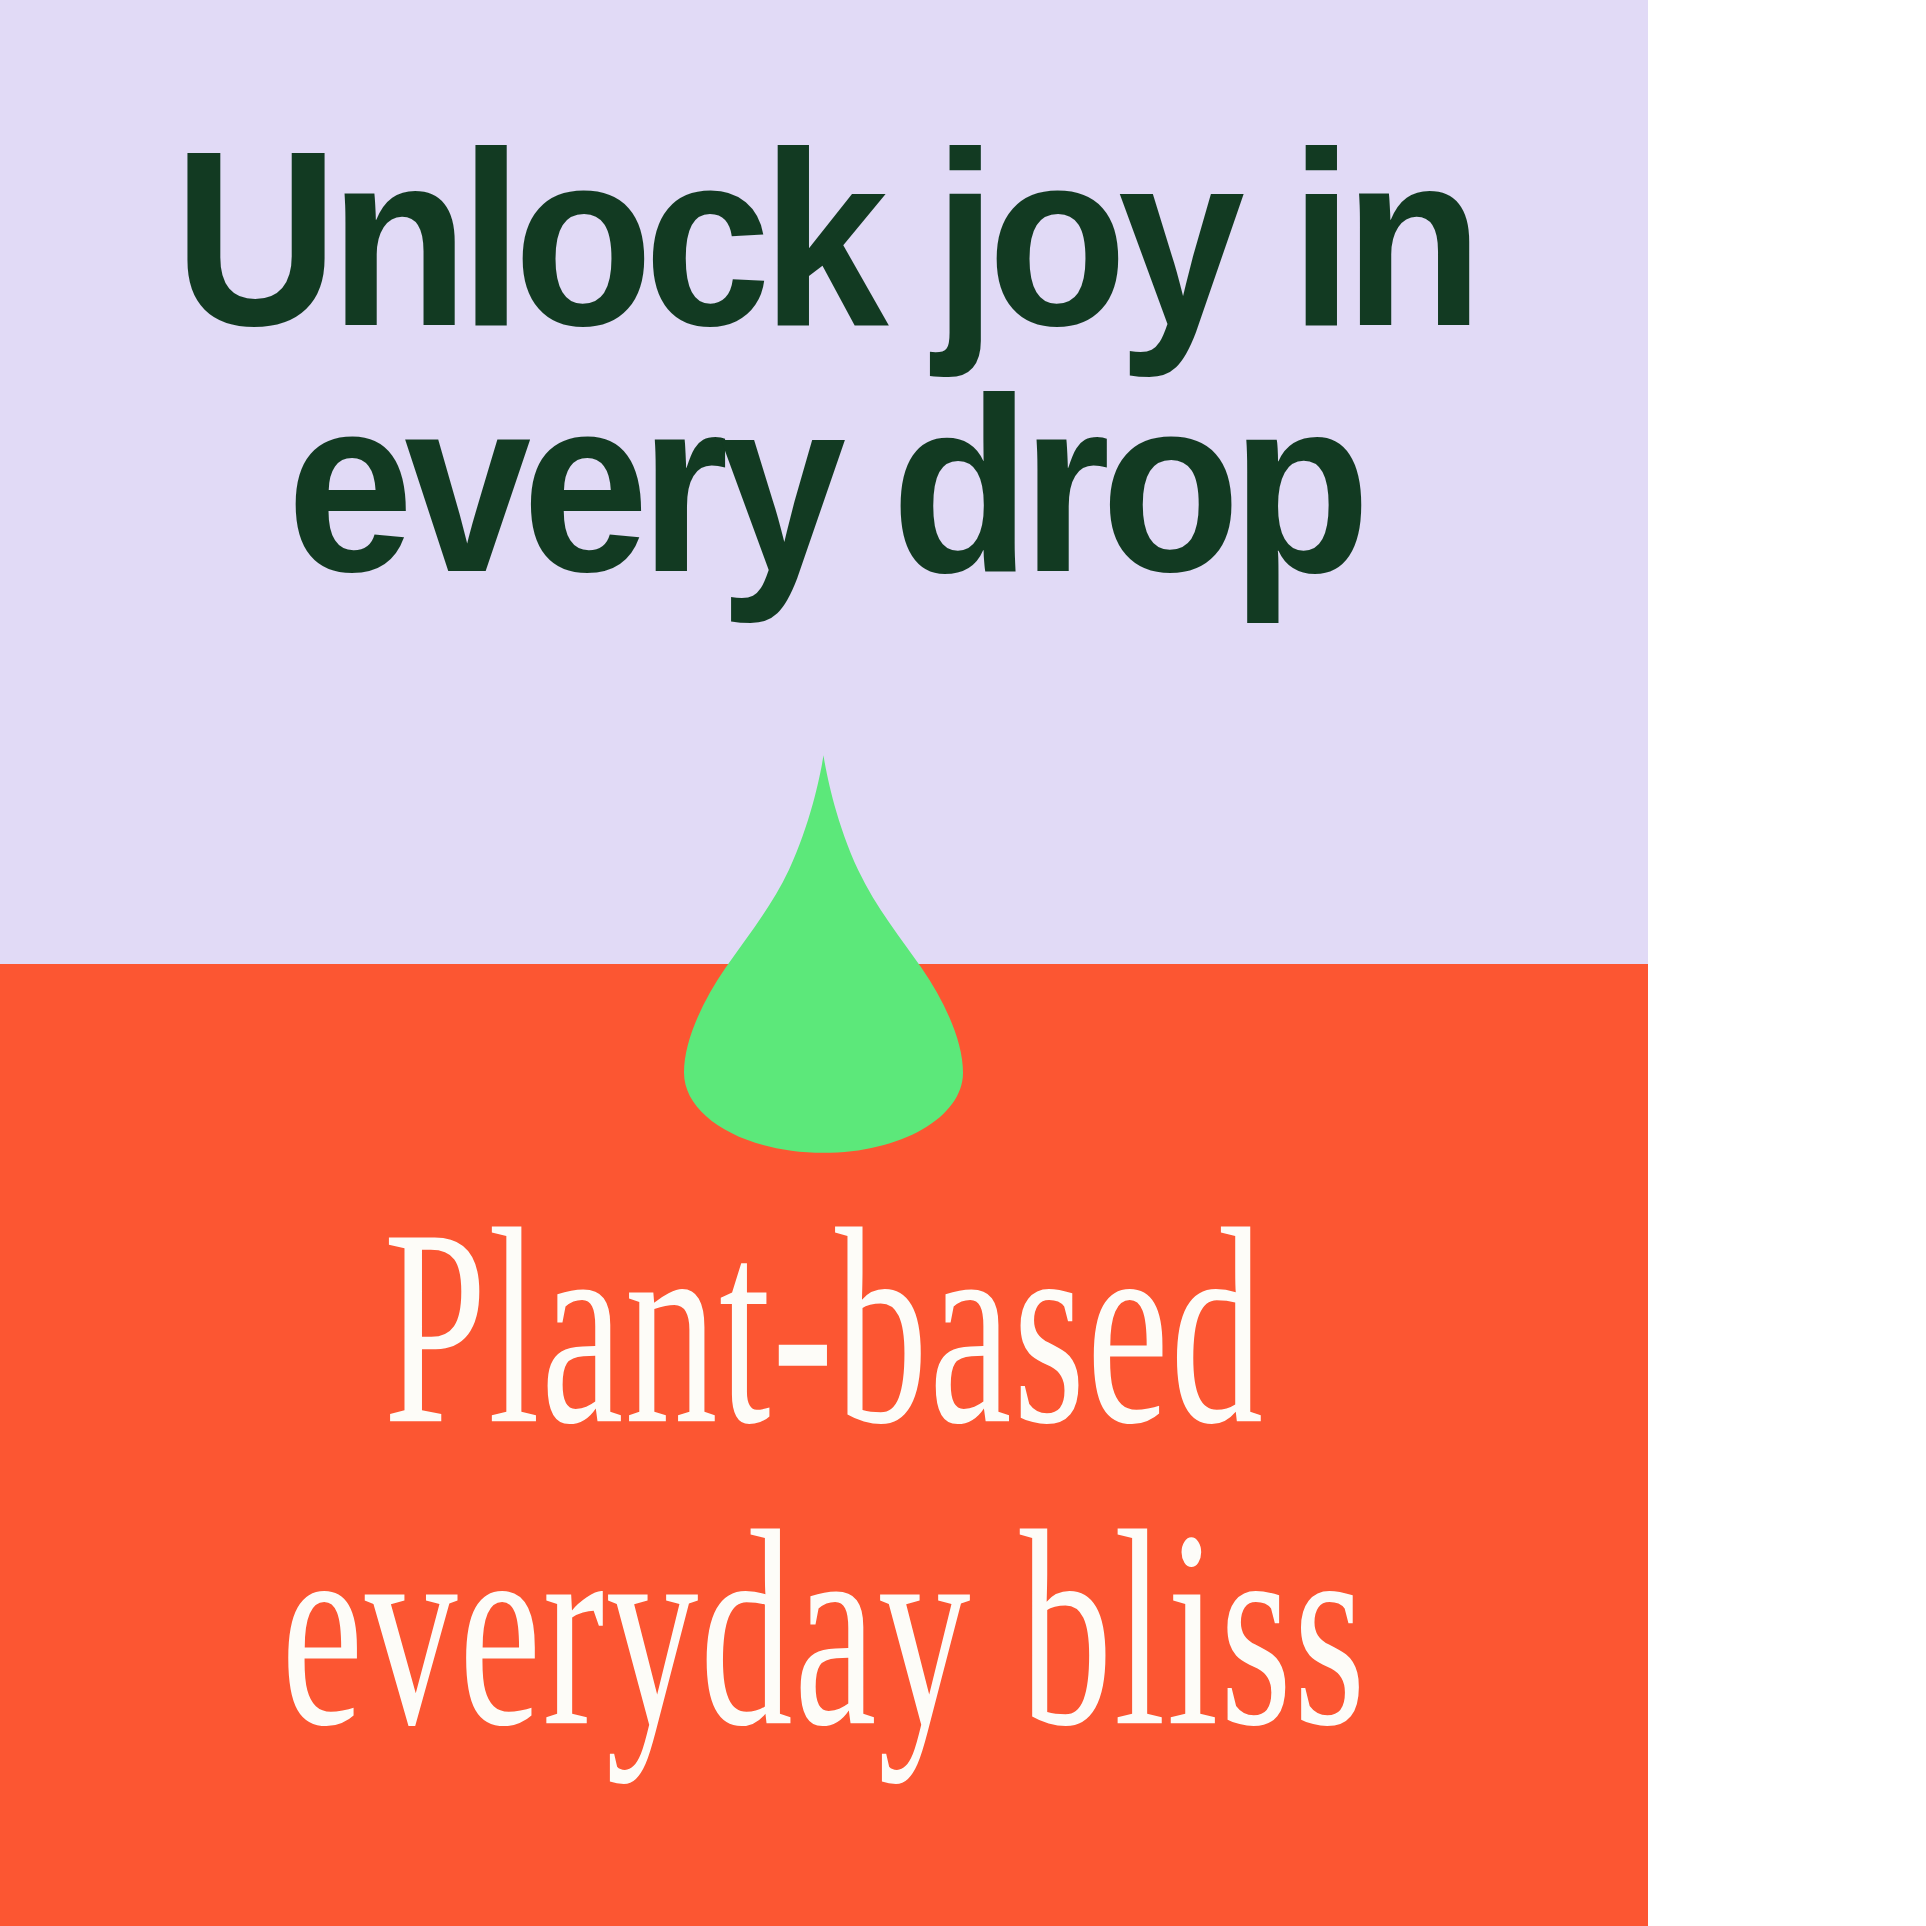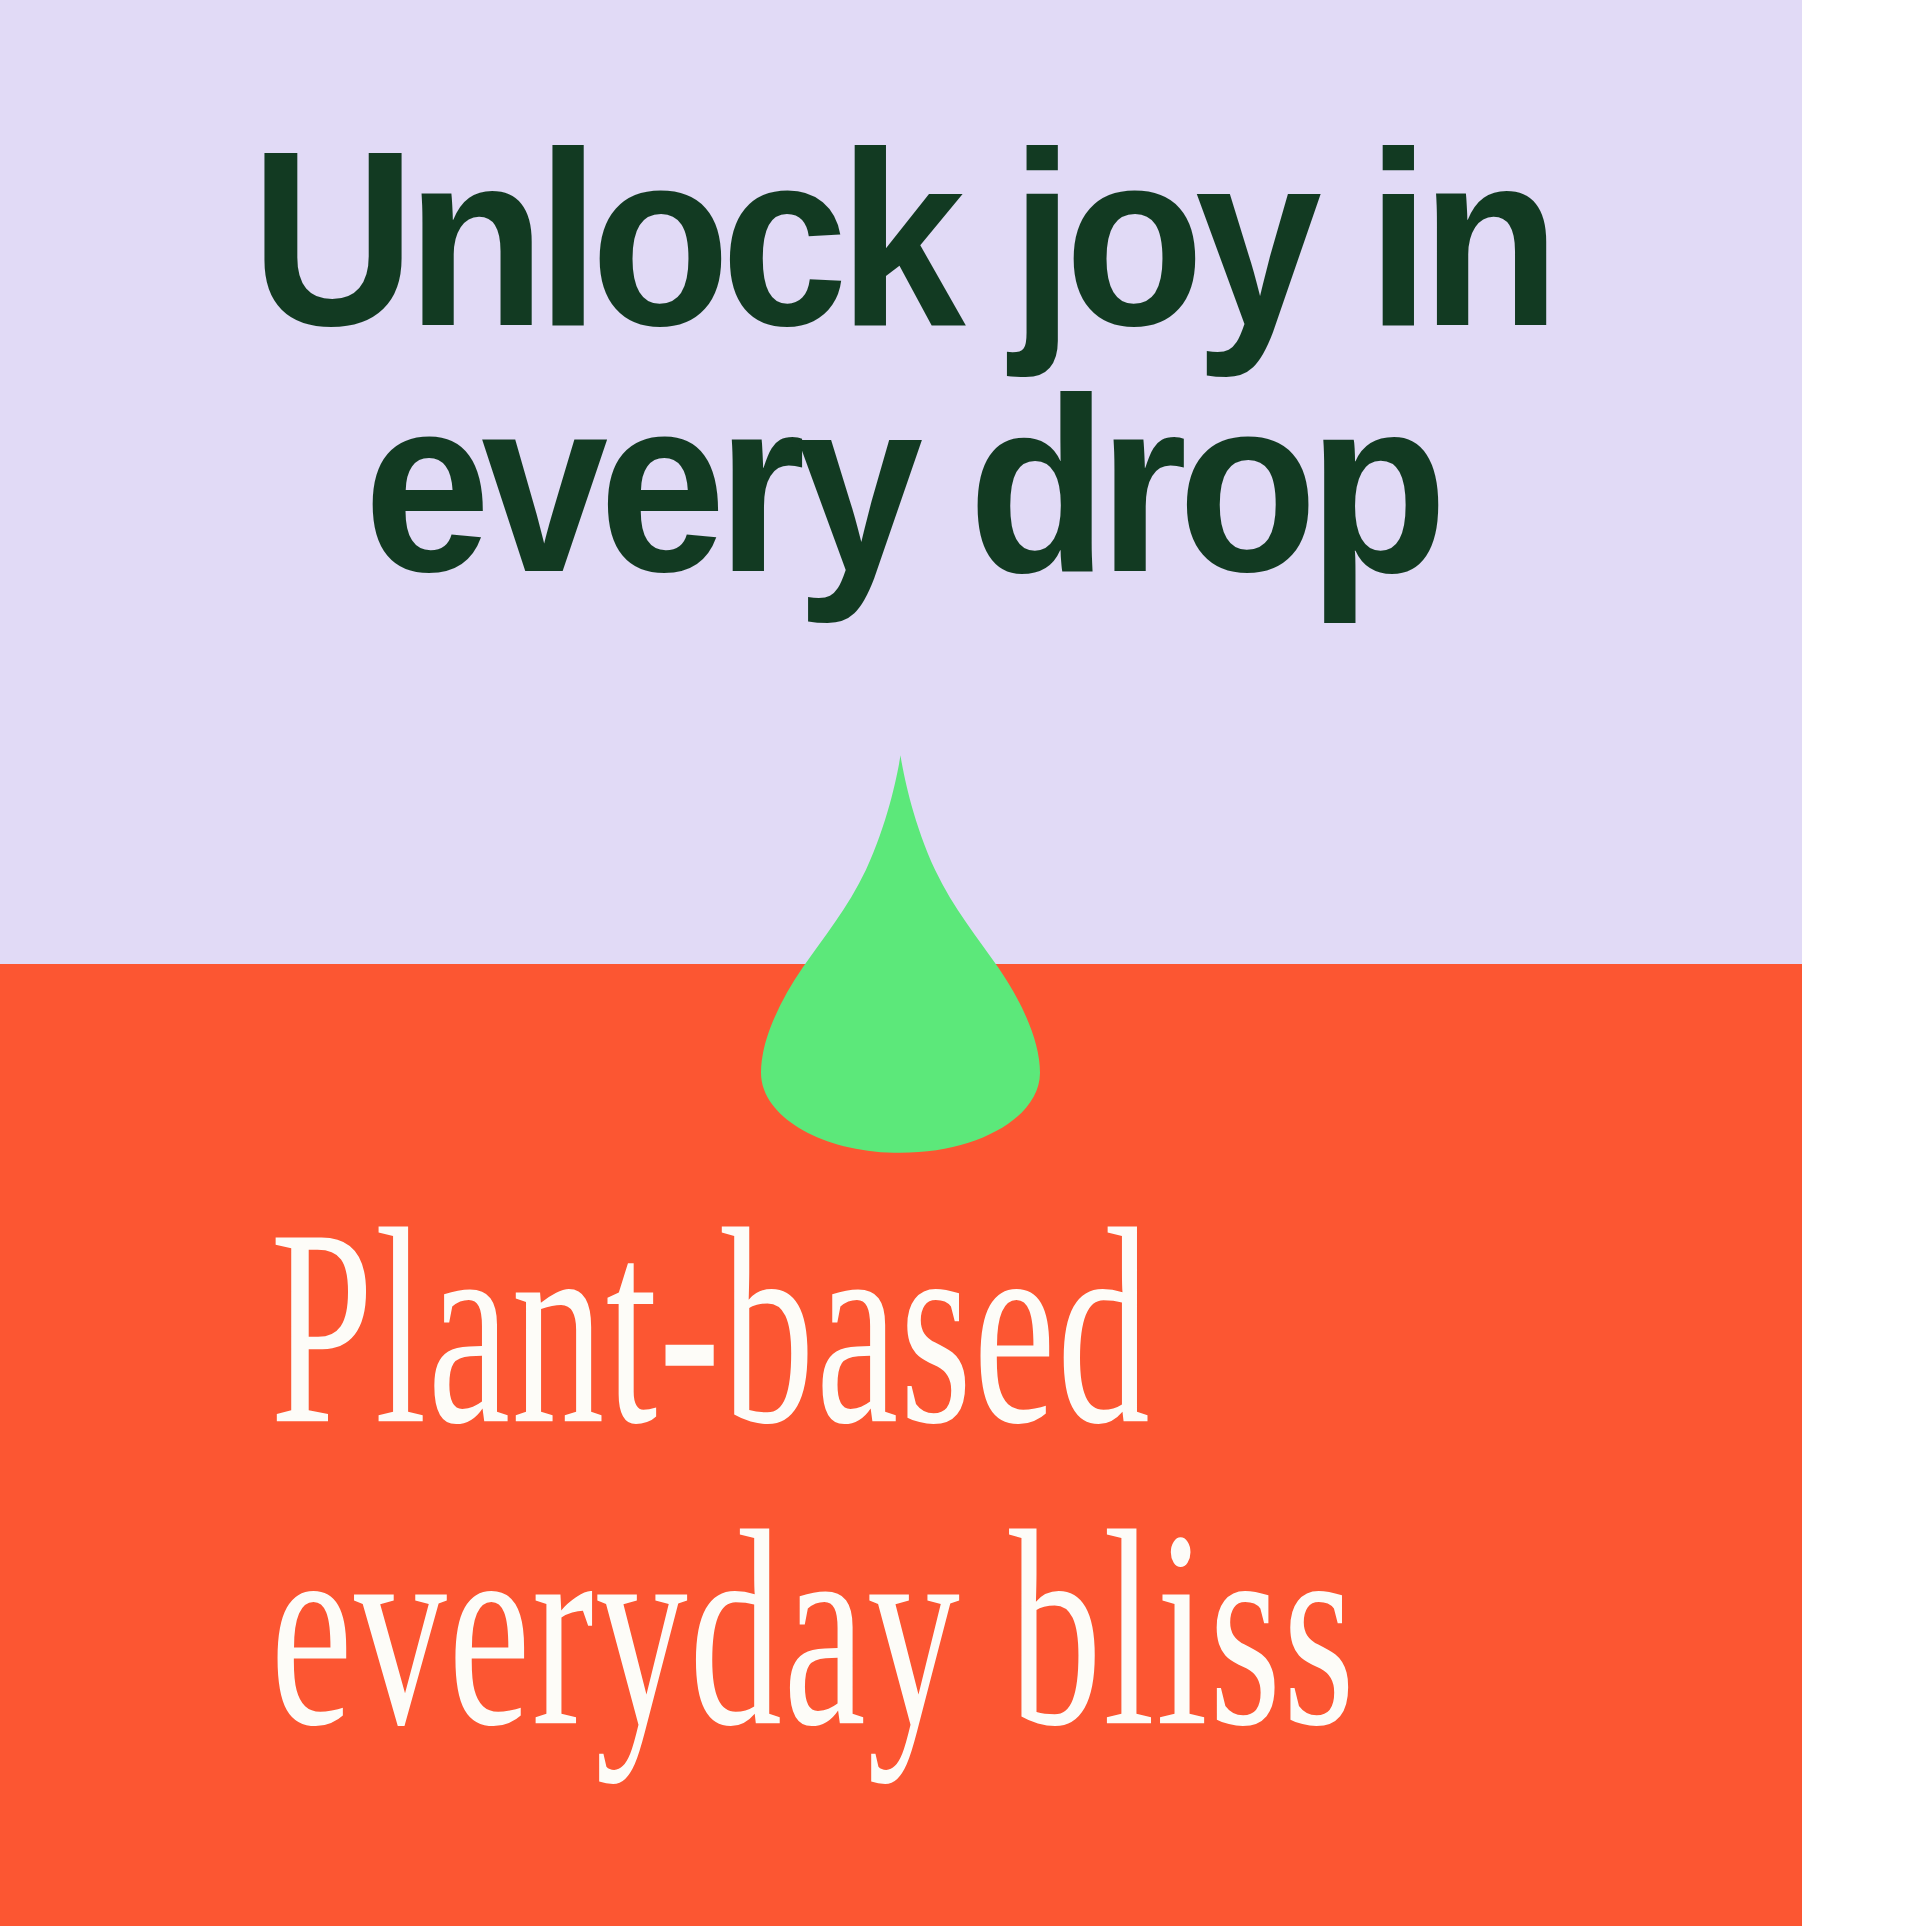--- a/index.html
+++ b/index.html
@@ -3,21 +3,21 @@
 <meta charset="utf-8">
 <title>Unlock joy in every drop</title>
 <style>
   html, body {
     margin: 0;
     padding: 0;
     background: #ffffff;
   }
   #poster {
     position: relative;
-    width: 1802px;
+    width: 1648px;
     height: 1927px;
     overflow: hidden;
     font-family: "Liberation Sans", sans-serif;
     user-select: none;
   }
 
   
   .band {
     position: absolute;
     left: 0;
@@ -62,21 +62,21 @@
     z-index: 5;
   }
   .droplet-wrap svg { display: block; width: 100%; height: 100%; }
 
   
   .subhead-block {
     position: absolute;
     left: 0;
     top: 1176px;
     width: 100%;
-    text-align: left;
+    text-align: center;
     z-index: 4;
   }
   .subhead-line {
     display: block;
     color: #FDFCF8;
     font-family: "Liberation Serif", "DejaVu Serif", serif;
     font-weight: 400;
     font-size: 265px;
     line-height: 1.14;
     letter-spacing: 2px;

